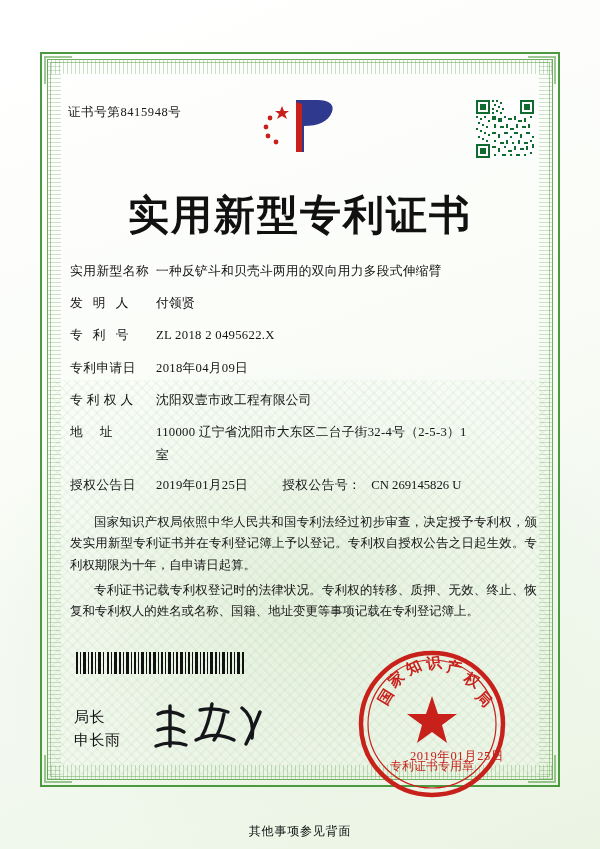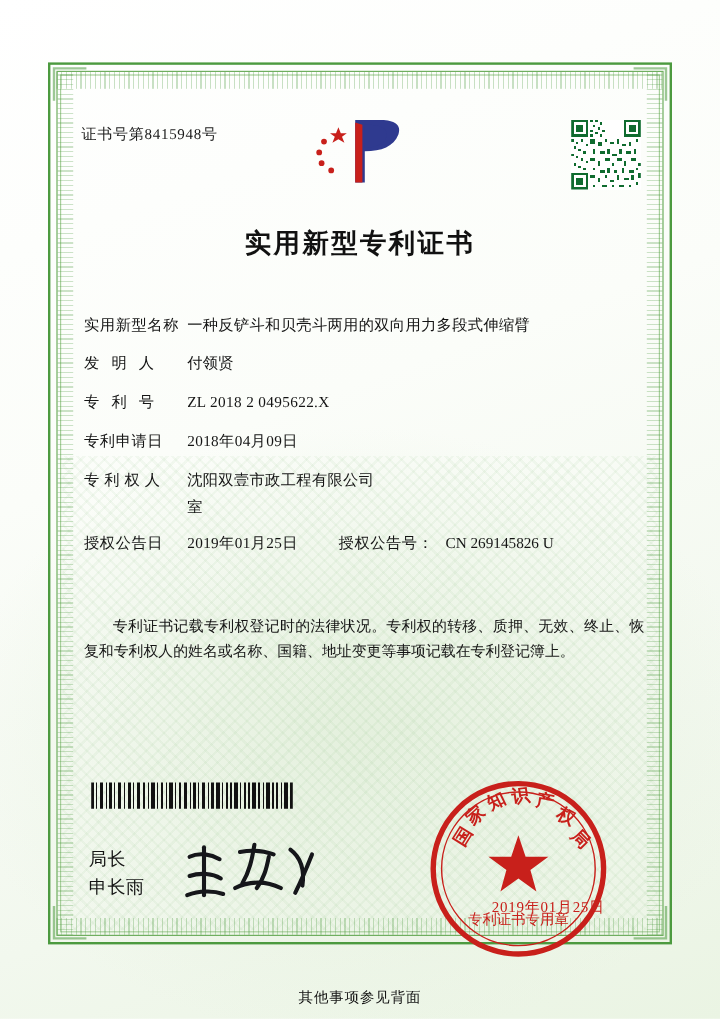--- a/index.html
+++ b/index.html
@@ -103,21 +103,21 @@
     right: 66px; top: 100px;
     width: 58px; height: 58px;
     background-color: #fff;
   }
   .qr svg { display: block; }
 
   .main-title {
     position: absolute;
     left: 0; right: 0; top: 188px;
     text-align: center;
-    font-size: 22px;
+    font-size: 41px;
     font-weight: bold;
     letter-spacing: 2px;
     color: #111;
   }
 
   
   .fields {
     position: absolute;
     left: 70px; right: 62px; top: 262px;
   }
@@ -364,30 +364,35 @@
       <div class="val">ZL 2018 2 0495622.X</div>
     </div>
     <div class="row">
       <div class="lbl">专利申请日</div>
       <div class="val">2018年04月09日</div>
     </div>
     <div class="row">
       <div class="lbl">专 利 权 人</div>
       <div class="val">沈阳双壹市政工程有限公司</div>
     </div>
+    <div class="row">
+      <div class="lbl sp">地 址</div>
+      <div class="val">110000 辽宁省沈阳市大东区二台子街32-4号（2-5-3）1</div>
+    </div>
     <div class="addr-second">室</div>
     <div class="row two">
       <div class="lbl">授权公告日</div>
       <div class="val">2019年01月25日</div>
       <div class="lbl2">授权公告号：</div>
       <div class="val2">CN 269145826 U</div>
     </div>
   </div>
 
   <div class="paras">
+    <p>国家知识产权局依照中华人民共和国专利法经过初步审查，决定授予专利权，颁发实用新型专利证书并在专利登记簿上予以登记。专利权自授权公告之日起生效。专利权期限为十年，自申请日起算。</p>
     <p>专利证书记载专利权登记时的法律状况。专利权的转移、质押、无效、终止、恢复和专利权人的姓名或名称、国籍、地址变更等事项记载在专利登记簿上。</p>
   </div>
 
   <div class="barcode">
     <svg viewBox="0 0 168 22" width="168" height="22" shape-rendering="crispEdges">
       <g fill="#111">
         <rect x="0" y="0" width="2" height="22"></rect>
           <rect x="4" y="0" width="1" height="22"></rect>
         <rect x="7" y="0" width="3" height="22"></rect>
           <rect x="12" y="0" width="1" height="22"></rect>

